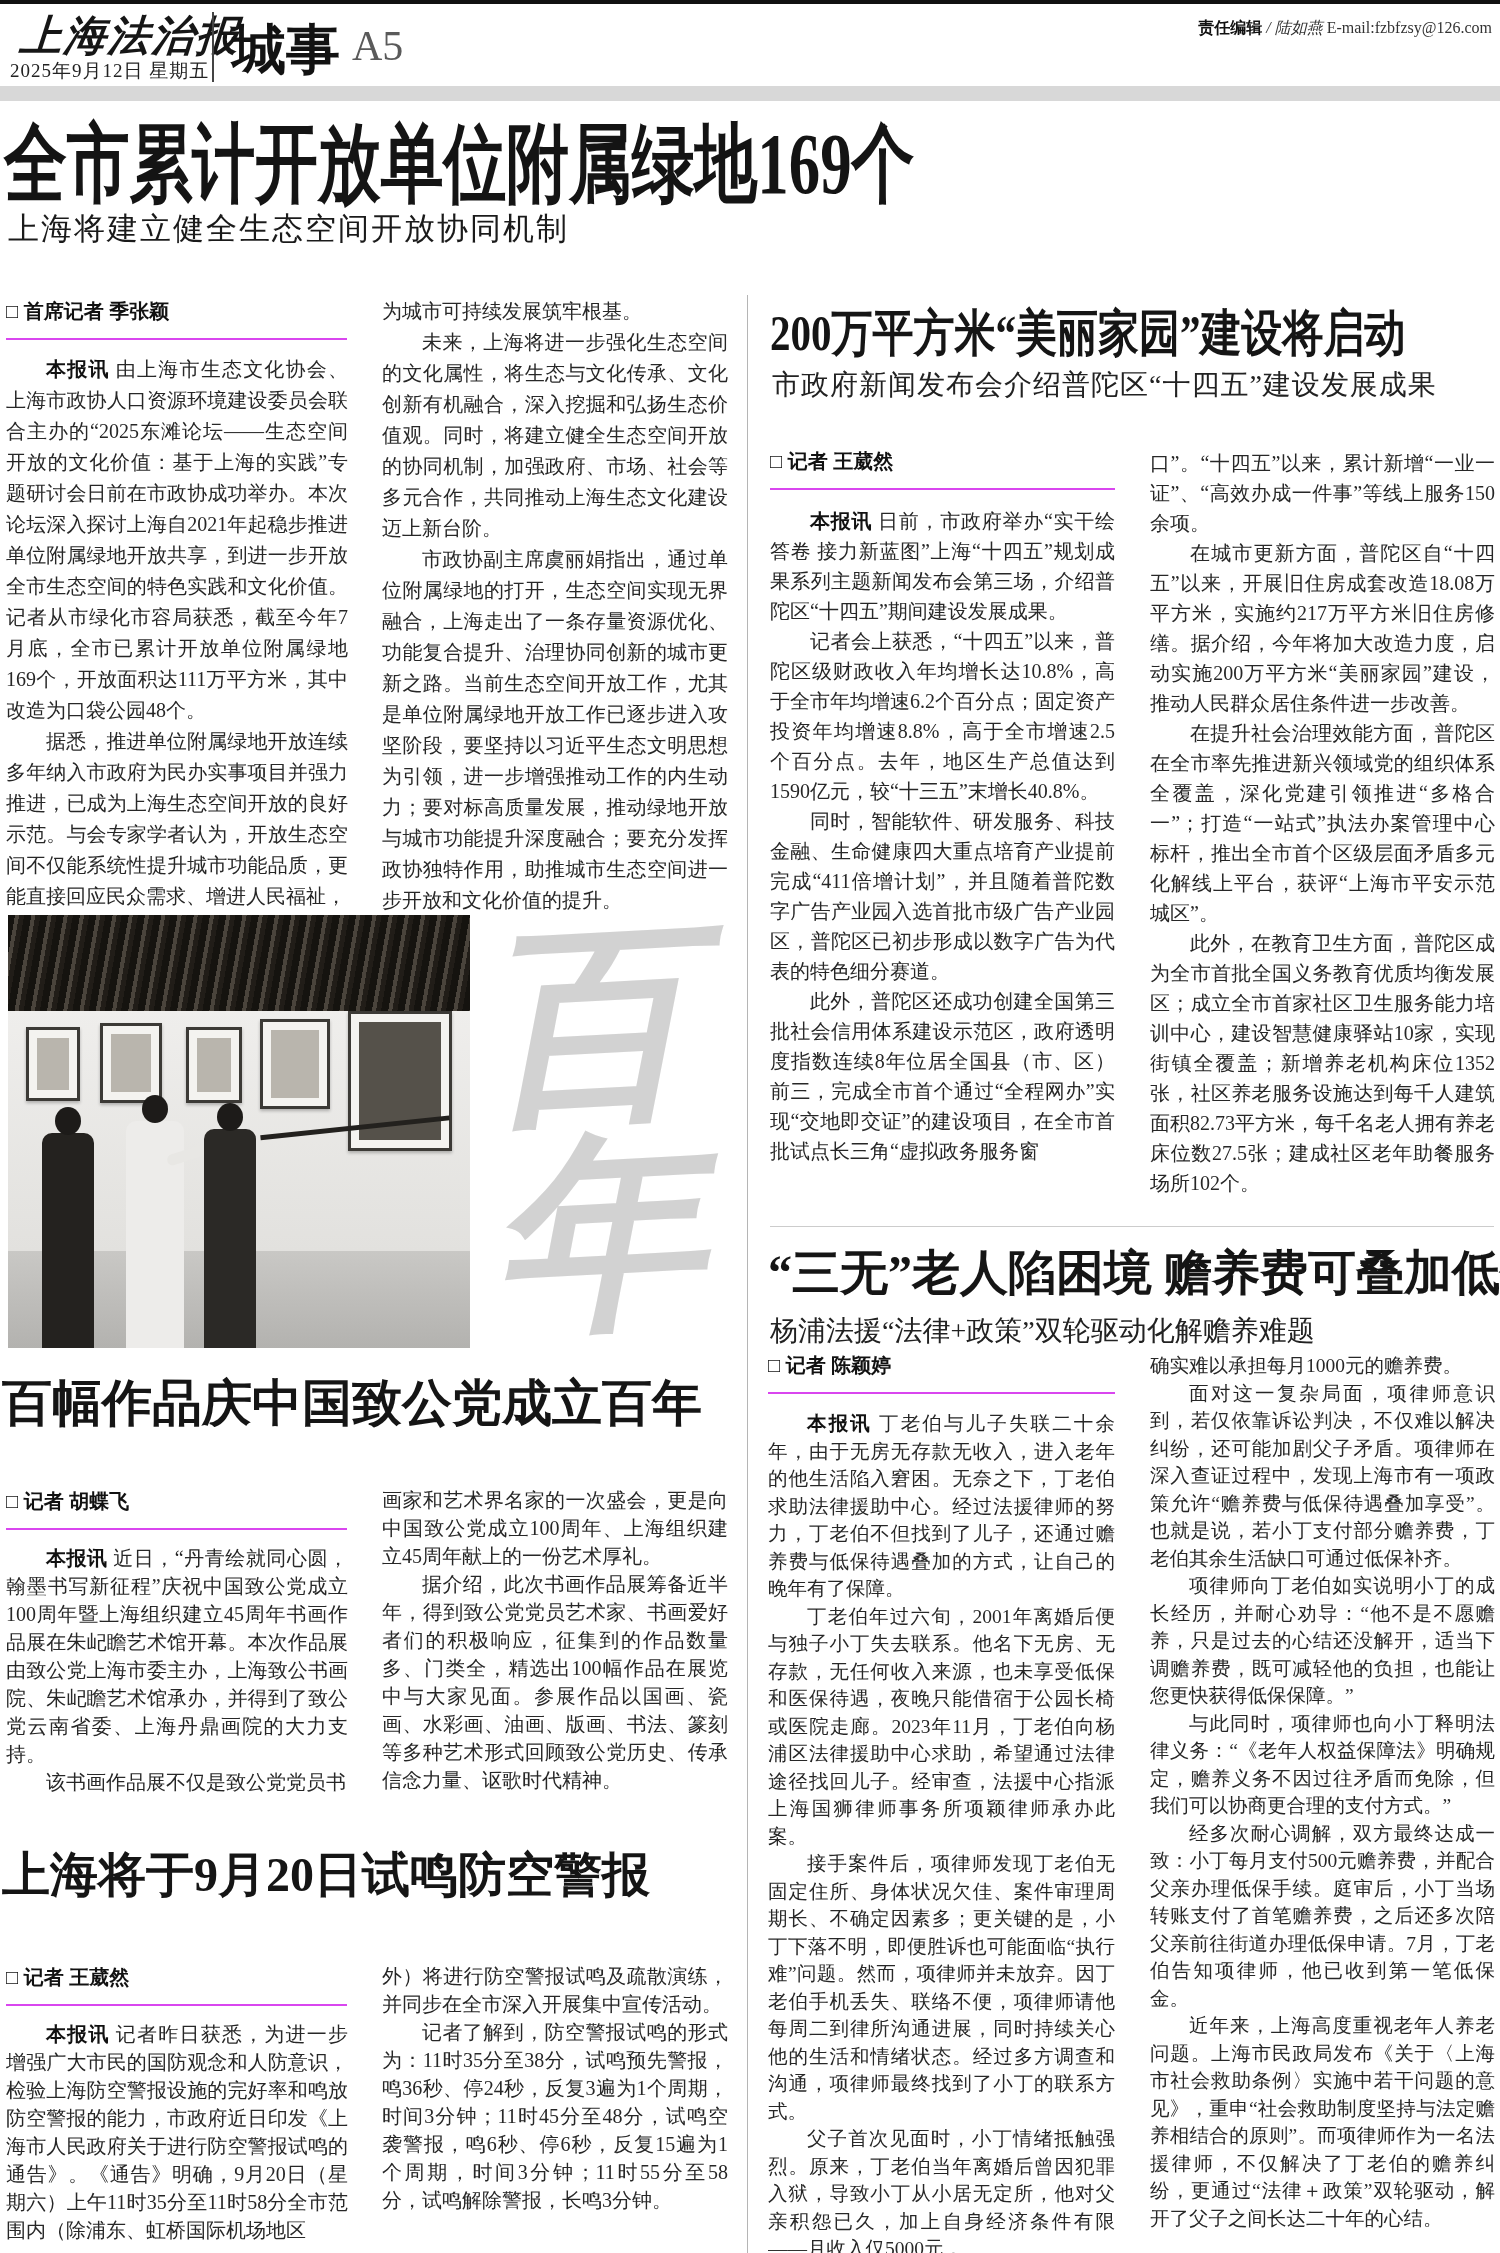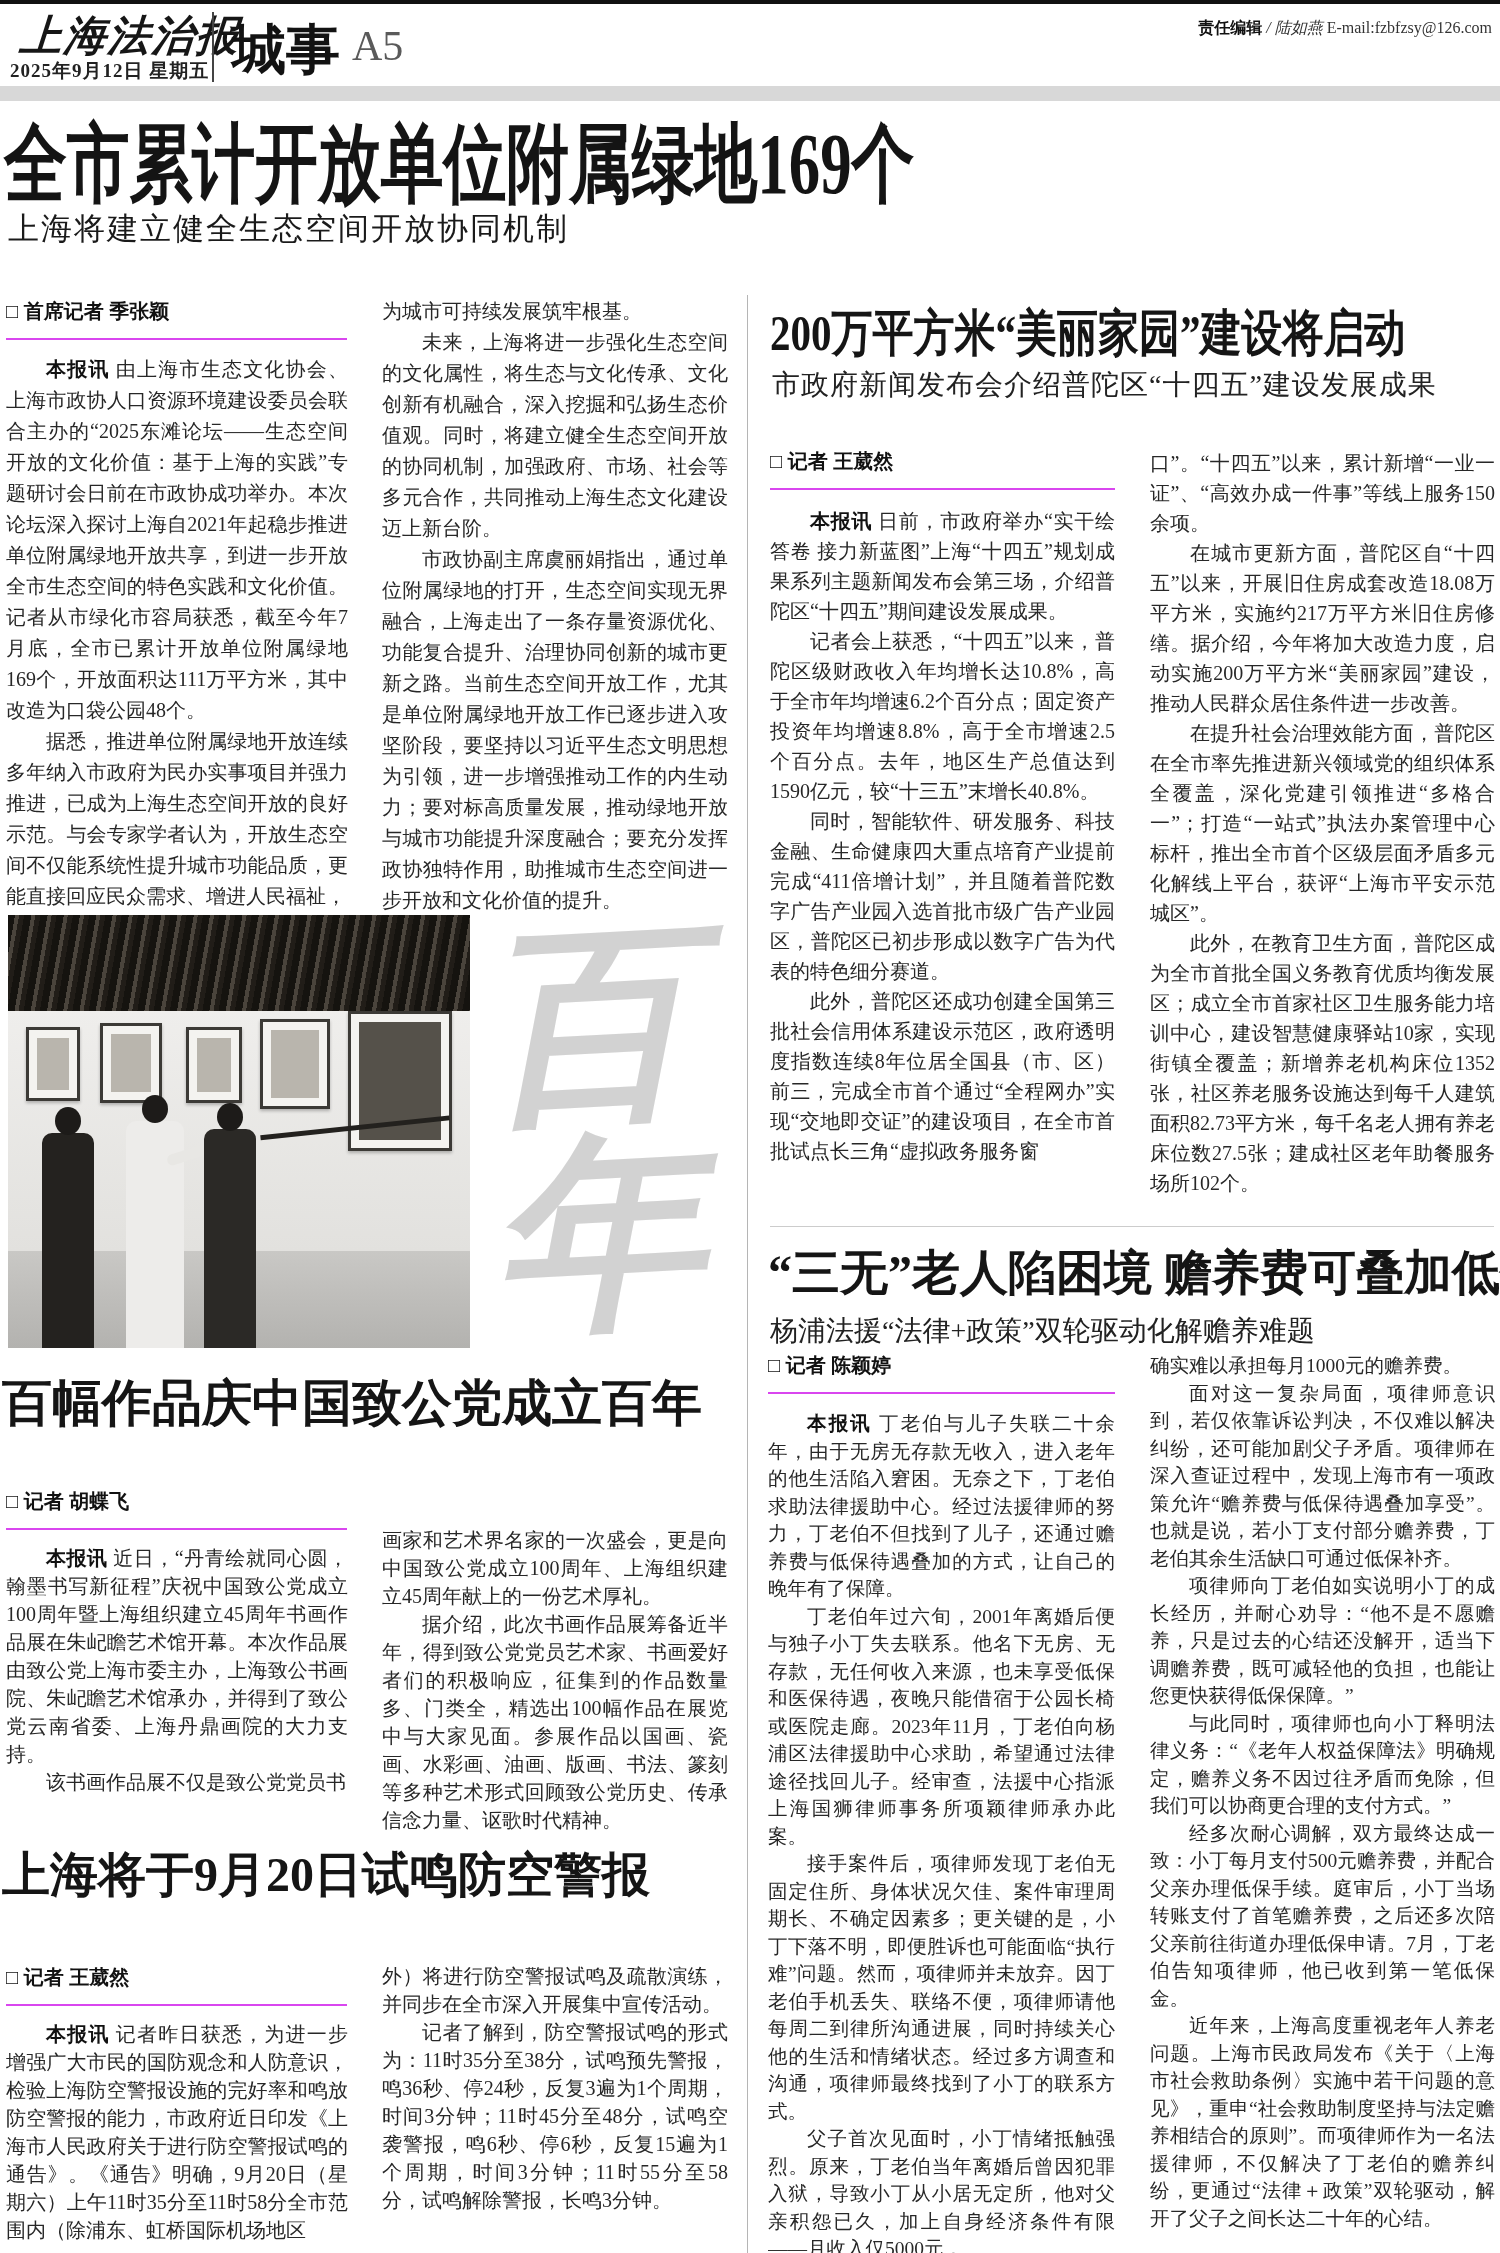--- a/index.html
+++ b/index.html
@@ -9,21 +9,21 @@
     font-family:"Liberation Serif","DejaVu Serif",serif;
     color:#1d1d1d;
   }
   .abs { position:absolute; }
 
   
   .topline { left:0; top:0; width:1500px; height:4px; background:#111; }
   .grayband { left:0; top:86px; width:1500px; height:15px; background:#d8d8d8; }
   .logo { left:20px; top:8px; font-size:42px; font-weight:bold; font-style:italic;
           letter-spacing:2px; color:#161616; transform:skewX(-4deg); }
-  .dateline { left:10px; top:58px; font-size:19px; color:#222; letter-spacing:1px;font-weight:bold; }
+  .dateline { left:10px; top:58px; font-size:19px; color:#222; letter-spacing:1px; }
   .mast-divider { left:212px; top:12px; width:2px; height:70px; background:#444; }
   .section { left:232px; top:14px; font-size:54px; font-weight:bold;
              font-family:Liberation Mono, monospace; color:#121212; }
   .pageno { left:352px; top:22px; font-size:42px; color:#5a5a5a; font-family:"Liberation Serif",serif; }
   .editorline { right:8px; top:18px; font-size:16px; color:#333; text-align:right; }
   .editorline .lbl { font-family:"Liberation Sans","DejaVu Sans",sans-serif; font-weight:bold; color:#111; }
   .editorline .nm { font-style:italic; }
 
   
   .h-main { left:4px; top:106px; font-size:86px; font-weight:bold; color:#141414;
@@ -162,21 +162,21 @@
   <div>百</div>
   <div>年</div>
 </div>
 
 <div class="abs h2 a3-head">百幅作品庆中国致公党成立百年</div>
 <div class="abs byline" style="left:6px; top:1488px; width:341px;">□ 记者 胡蝶飞</div>
 <div class="abs col lh28" style="left:6px; top:1544px; width:342px; height:272px;">
     <p><b>本报讯</b> 近日，“丹青绘就同心圆，翰墨书写新征程”庆祝中国致公党成立100周年暨上海组织建立45周年书画作品展在朱屺瞻艺术馆开幕。本次作品展由致公党上海市委主办，上海致公书画院、朱屺瞻艺术馆承办，并得到了致公党云南省委、上海丹鼎画院的大力支持。</p>
     <p>该书画作品展不仅是致公党党员书</p>
   </div>
-<div class="abs col lh28" style="left:382px; top:1526px; width:346px; height:330px;">
+<div class="abs col lh28" style="left:382px; top:1486px; width:346px; height:330px;">
     <p class="cont">画家和艺术界名家的一次盛会，更是向中国致公党成立100周年、上海组织建立45周年献上的一份艺术厚礼。</p>
     <p>据介绍，此次书画作品展筹备近半年，得到致公党党员艺术家、书画爱好者们的积极响应，征集到的作品数量多、门类全，精选出100幅作品在展览中与大家见面。参展作品以国画、瓷画、水彩画、油画、版画、书法、篆刻等多种艺术形式回顾致公党历史、传承信念力量、讴歌时代精神。</p>
   </div>
 
 <div class="abs h2 a4-head">上海将于9月20日试鸣防空警报</div>
 <div class="abs byline" style="left:6px; top:1964px; width:341px;">□ 记者 王葳然</div>
 <div class="abs col lh28" style="left:6px; top:2020px; width:342px; height:233px;">
     <p><b>本报讯</b> 记者昨日获悉，为进一步增强广大市民的国防观念和人防意识，检验上海防空警报设施的完好率和鸣放防空警报的能力，市政府近日印发《上海市人民政府关于进行防空警报试鸣的通告》。《通告》明确，9月20日（星期六）上午11时35分至11时58分全市范围内（除浦东、虹桥国际机场地区</p>
   </div>
 <div class="abs col lh28" style="left:382px; top:1962px; width:346px; height:291px;">

